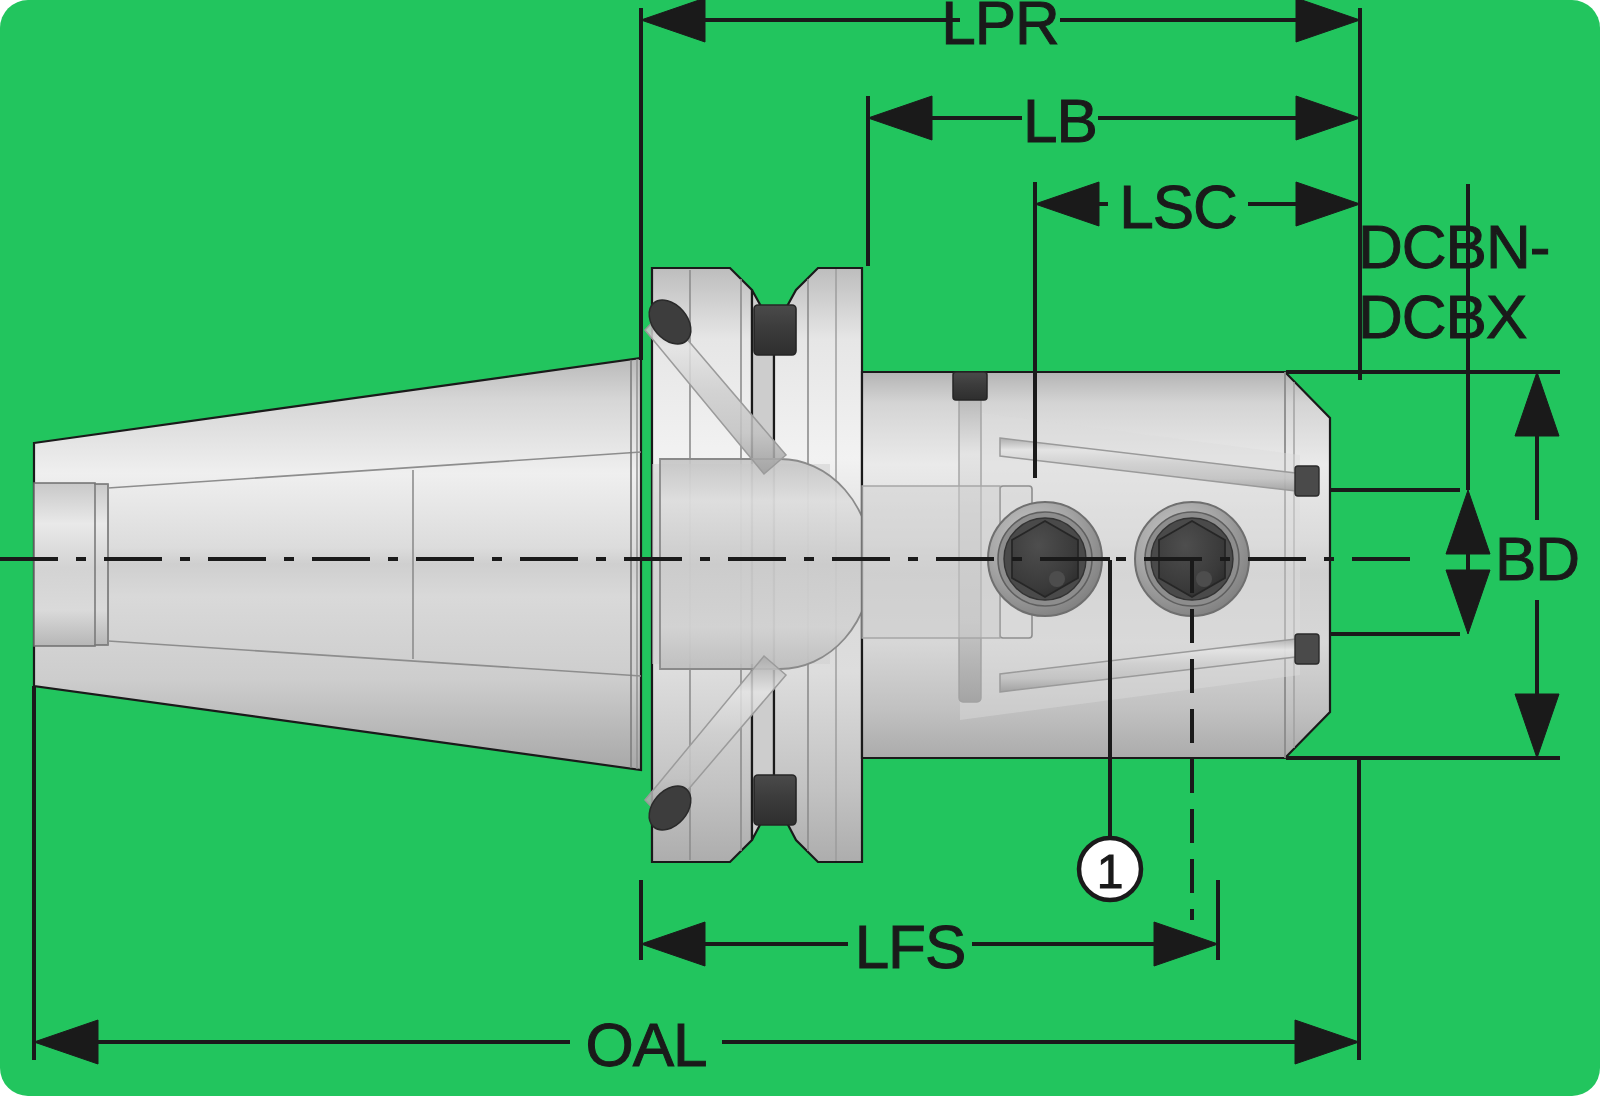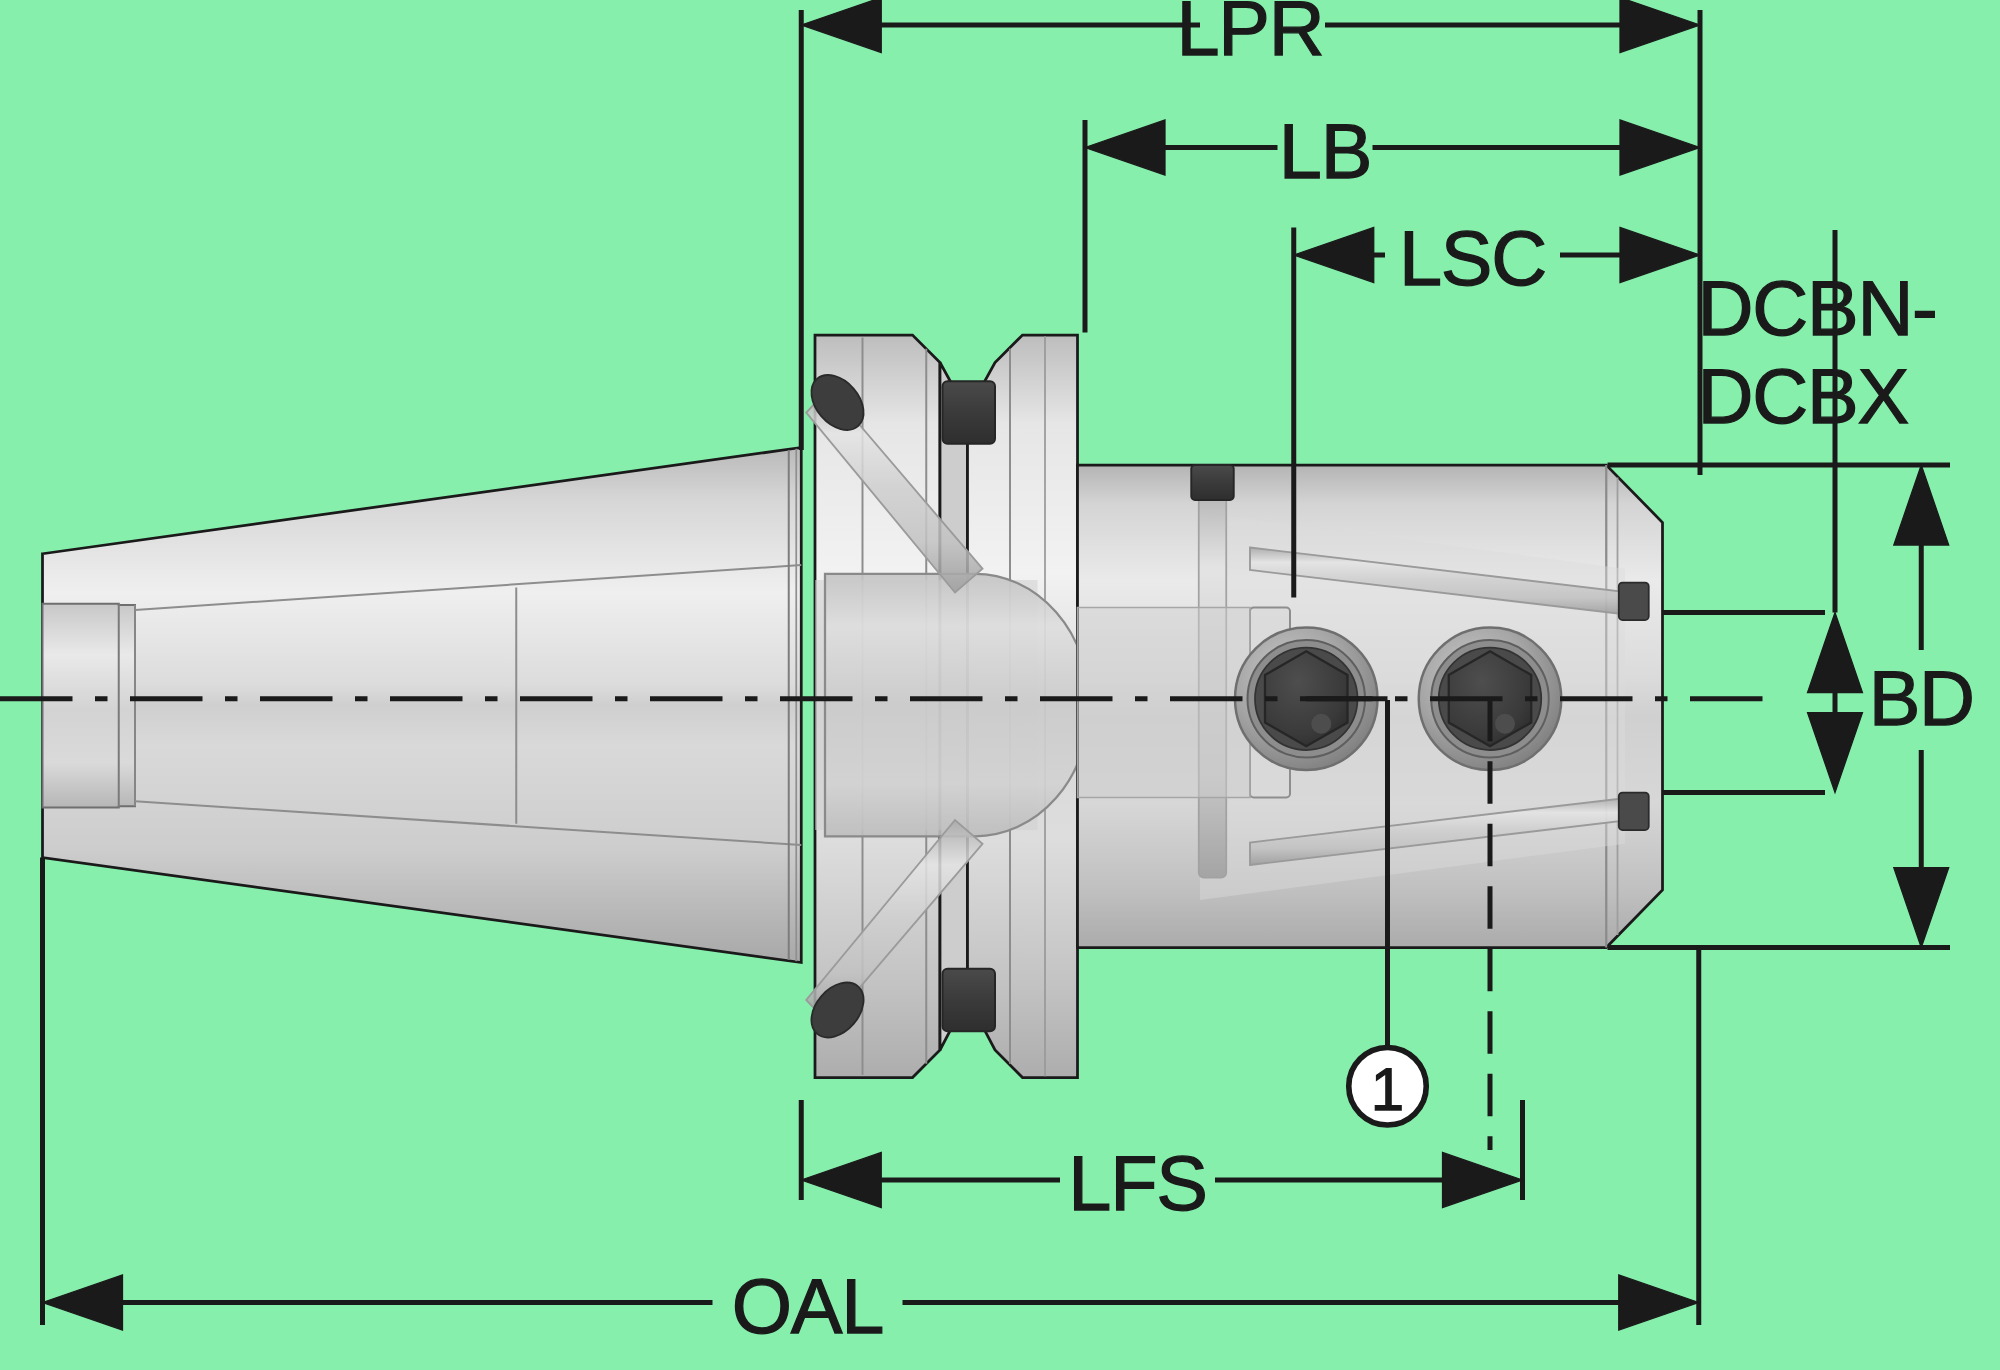--- a/index.html
+++ b/index.html
@@ -1,18 +1,18 @@
 <!DOCTYPE html>
 <html><head>
 <meta charset="utf-8">
 <style>
   html,body{margin:0;padding:0;background:#ffffff;}
   body{width:1600px;height:1096px;overflow:hidden;
        font-family:"Liberation Sans","DejaVu Sans",sans-serif;}
-  #stage{position:relative;width:1600px;height:1096px;background:#86efac;}
+  #stage{position:relative;width:1600px;height:1096px;background:#22c55e;border-radius:28px;}
   svg#dwg{position:absolute;left:0;top:0;width:1600px;height:1096px;display:block;}
   .dimtext{font-family:"Liberation Sans","DejaVu Sans",sans-serif;
            font-weight:400;fill:#1a1a1a;font-size:62px;letter-spacing:-1px;}
   .calloutnum{font-family:"Liberation Sans","DejaVu Sans",sans-serif;
               font-weight:400;fill:#1a1a1a;font-size:48px;}
 </style>
 </head>
 <body>
 
 <div id="stage">

